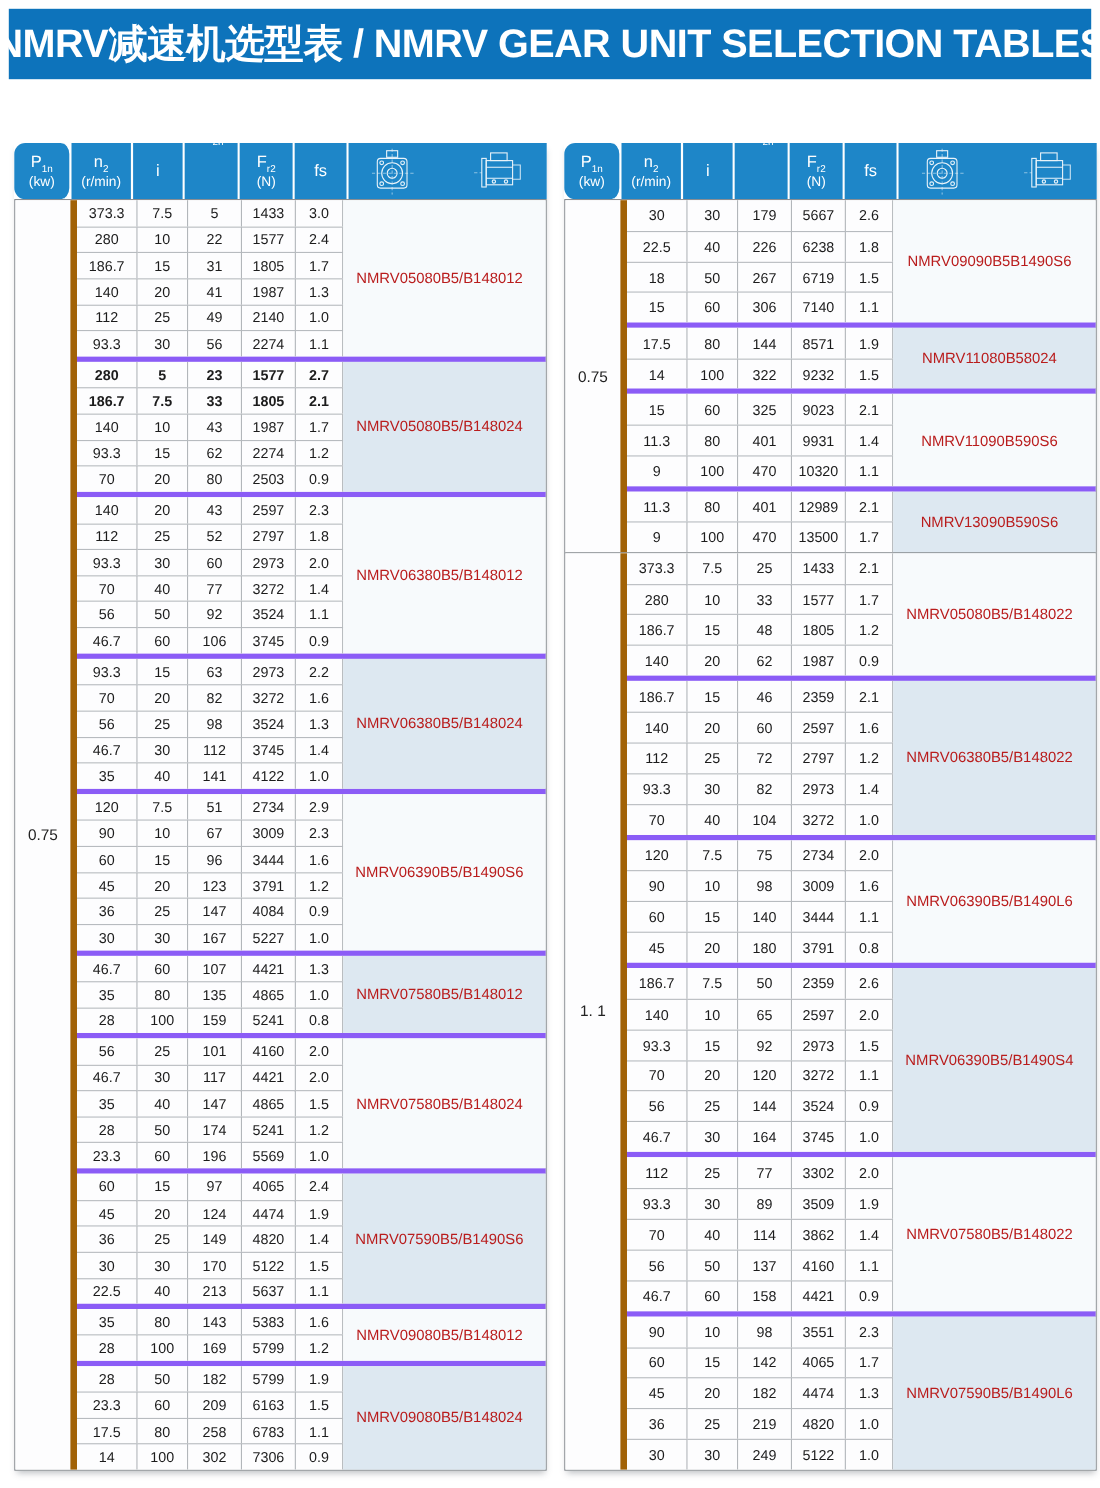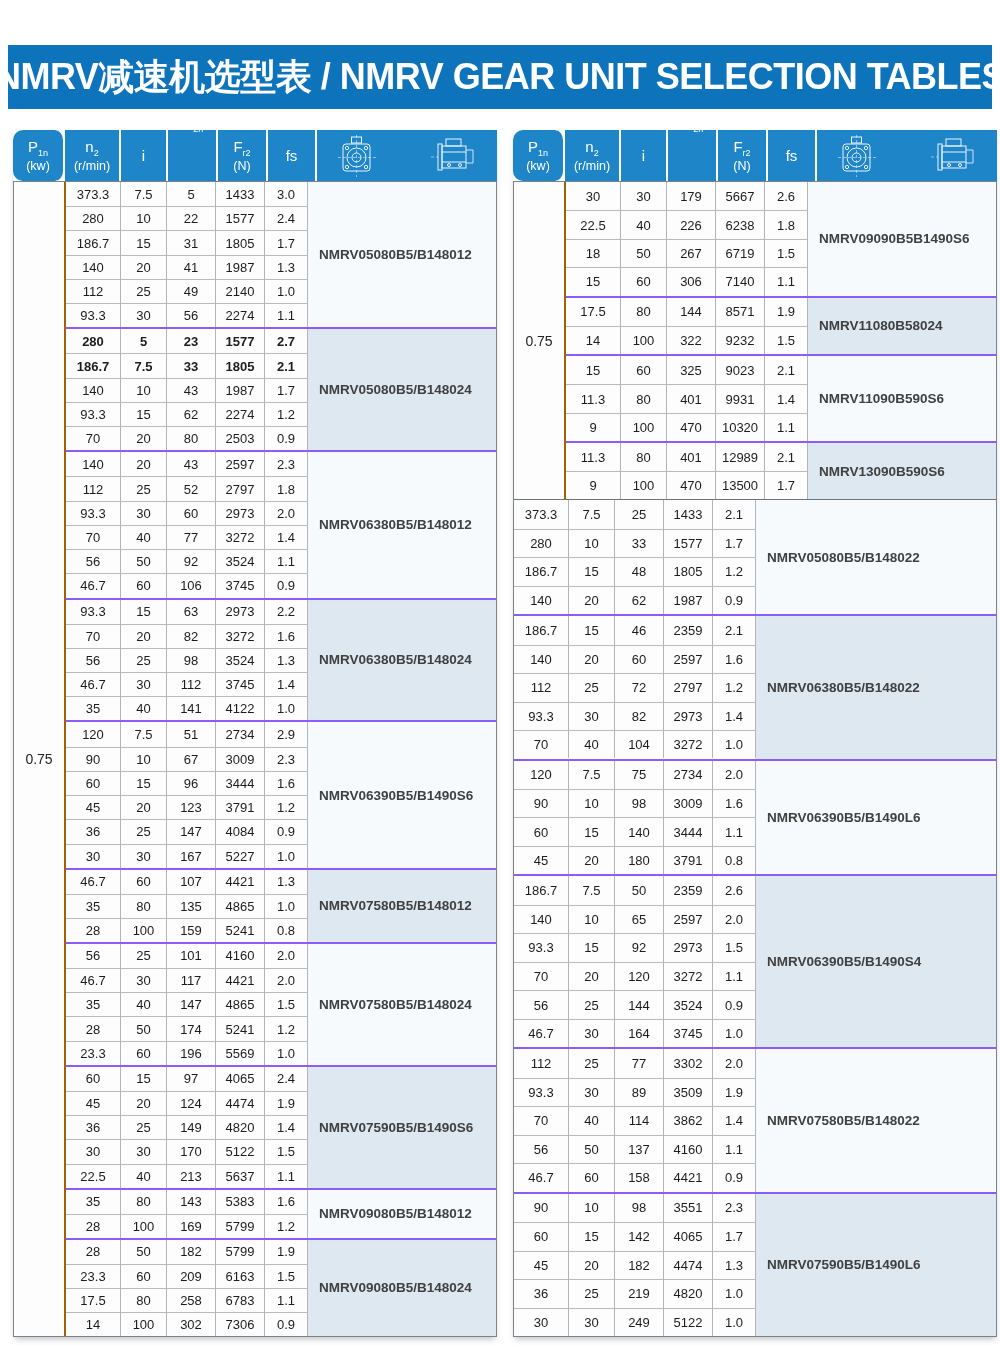--- a/index.html
+++ b/index.html
@@ -2,21 +2,21 @@
 <html><head>
 <meta charset="utf-8">
 <style>
   html,body{margin:0;padding:0;}
   body{
     width:1000px;height:1353px;position:relative;background:#ffffff;
     font-family:"Liberation Sans", sans-serif;overflow:hidden;
   }
   .banner{
     position:absolute;left:8px;top:8px;width:984px;height:64px;
-    background:#0d73bb;display:flex;align-items:center;justify-content:center;margin-top:37px;
+    background:#0d73bb;display:flex;align-items:center;justify-content:center;
   }
   .banner-title{
     color:#ffffff;font-weight:bold;font-size:36px;white-space:nowrap;
     letter-spacing:-0.5px;
   }
   .gtable{
     position:absolute;top:130px;width:484px;height:1207px;
     display:flex;flex-direction:column;
     box-shadow:0 4px 6px -2px rgba(60,70,80,0.35);
   }
@@ -38,37 +38,37 @@
   }
   .hicon{display:flex;align-items:center;opacity:0.9;}
   .gbody{
     flex:1;display:flex;flex-direction:column;
     border:1px solid #7d8287;background:#fdfdfe;
   }
   .gsection{display:flex;border-bottom:1px solid #6e7479;min-height:0;}
   .gsection:last-child{border-bottom:none;}
   .pcell{
     width:50px;flex:none;display:flex;align-items:center;justify-content:center;
-    font-size:14px;color:#222;border-right:2px solid #a16207;background:#fdfdfe;
+    font-size:14px;color:#222;border-right:6px solid #a16207;background:#fdfdfe;
   }
   .sgroups{flex:1;display:flex;flex-direction:column;min-height:0;}
-  .group{display:flex;border-bottom:2px solid #8b5cf6;min-height:0;}
+  .group{display:flex;border-bottom:5px solid #8b5cf6;min-height:0;}
   .group:last-child{border-bottom:none;}
   .grows{width:242px;flex:none;display:flex;flex-direction:column;background:#fdfdfe;}
   .row{flex:1;display:flex;min-height:0;}
   .row.bold .cell{font-weight:bold;}
   .cell{
     display:flex;align-items:center;justify-content:center;
     font-size:13px;color:#1c1c1c;border-right:1px solid #b2b6ba;flex:none;
   }
   .c0{width:54px;}.c1{width:45px;}.c2{width:48px;}.c3{width:48px;}.c4{flex:1;border-right:1px solid #b2b6ba;}
   .row + .row .cell{border-top:1px solid #b7bbbf;}
   .gmodel{
-    flex:1;display:flex;align-items:center;justify-content:flex-start;
-    padding:0 20px 0 11px;font-size:13.5px;color:#404040;background:#f7fafc;font-weight:bold;
+    flex:1;display:flex;align-items:center;justify-content:center;
+    padding:0 20px 0 11px;font-size:13.5px;color:#b91c1c;background:#f7fafc;
   }
   .group.shade .gmodel{background:#dde8f1;}
   .mspan{white-space:nowrap;}
 </style>
 </head>
 <body>
 
 <div class="banner">
   <div class="banner-title">NMRV减速机选型表 / NMRV GEAR UNIT SELECTION TABLES</div>
 </div>
@@ -728,20 +728,21 @@
               </div>
               <div class="gmodel">
                 <span class="mspan">NMRV130</span>
                 <span class="mspan">90B5</span>
                 <span class="mspan">90S6</span>
               </div>
             </div>
           </div>
         </div>
         <div class="gsection" style="flex-grow: 29;">
+          <div class="pcell">1. 1</div>
           <div class="sgroups">
             <div class="group" style="flex-grow: 4;">
               <div class="grows">
                 <div class="row">
                   <div class="cell c0">373.3</div>
                   <div class="cell c1">7.5</div>
                   <div class="cell c2">25</div>
                   <div class="cell c3">1433</div>
                   <div class="cell c4">2.1</div>
                 </div>

